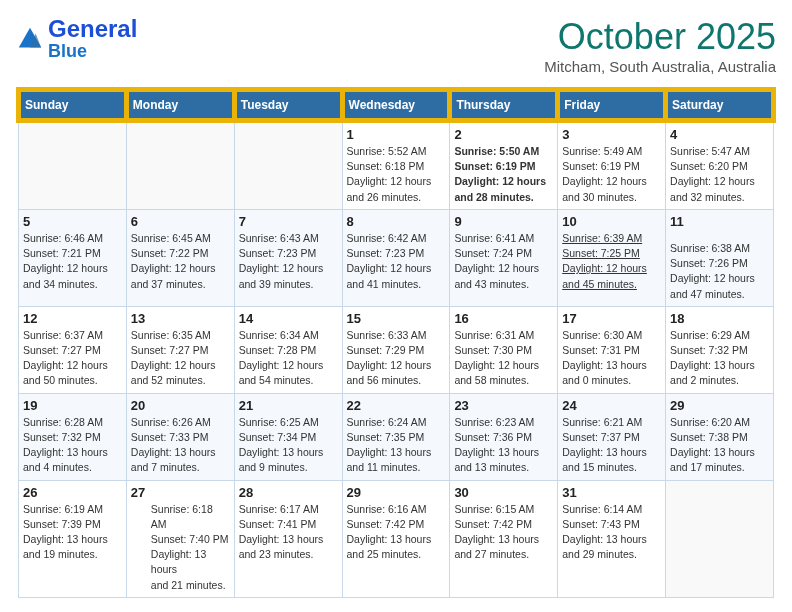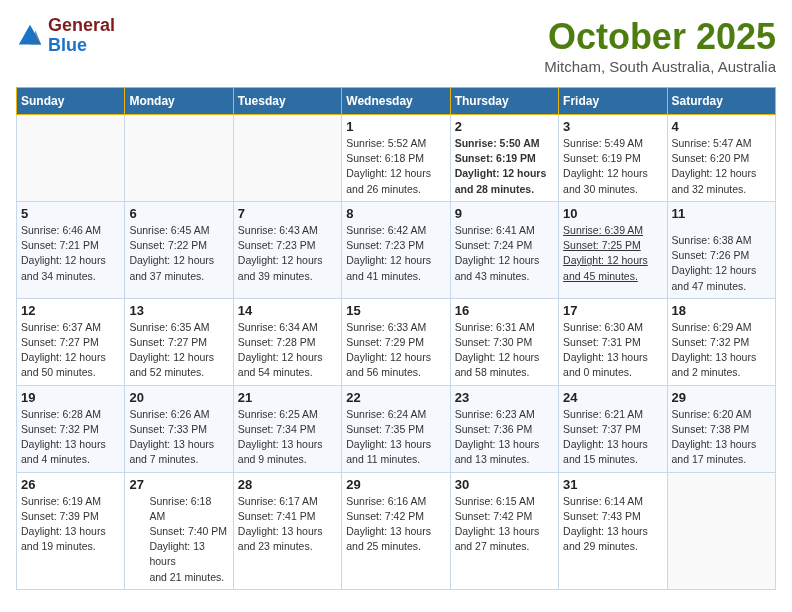--- a/index.html
+++ b/index.html
@@ -20,58 +20,58 @@
       display: flex;
       align-items: center;
       gap: 4px;
     }
     .logo-text {
       display: flex;
       flex-direction: column;
       line-height: 1.1;
     }
     .logo-general {
-      font-size: 18px;
+      font-size: 24px;
       font-weight: bold;
-      color: #7f1d1d;
+      color: #1d4ed8;
     }
     .logo-blue {
       font-size: 18px;
       font-weight: bold;
       color: #1a73c7;
     }
     .logo-icon {
       width: 28px;
       height: 28px;
     }
     .title-section {
       text-align: right;
     }
     .month-title {
       font-size: 36px;
-      font-weight: bold;
-      color: #4d7c0f;
+      font-weight: normal;
+      color: #0f766e;
     }
     .location-title {
       font-size: 15px;
       color: #555;
     }
     table {
       width: 100%;
       border-collapse: collapse;
       font-size: 11px;
     }
     thead tr th {
       background-color: #2e6da4;
       color: #fff;
       padding: 6px 4px;
       text-align: left;
       font-weight: bold;
       font-size: 12px;
-      border: 1px solid #eab308;
+      border: 5px solid #eab308;
     }
     tbody tr td {
       border: 1px solid #c8d8e8;
       vertical-align: top;
       padding: 4px;
       min-height: 80px;
       width: calc(100% / 7);
       background: #fff;
     }
     tbody tr:nth-child(even) td {

